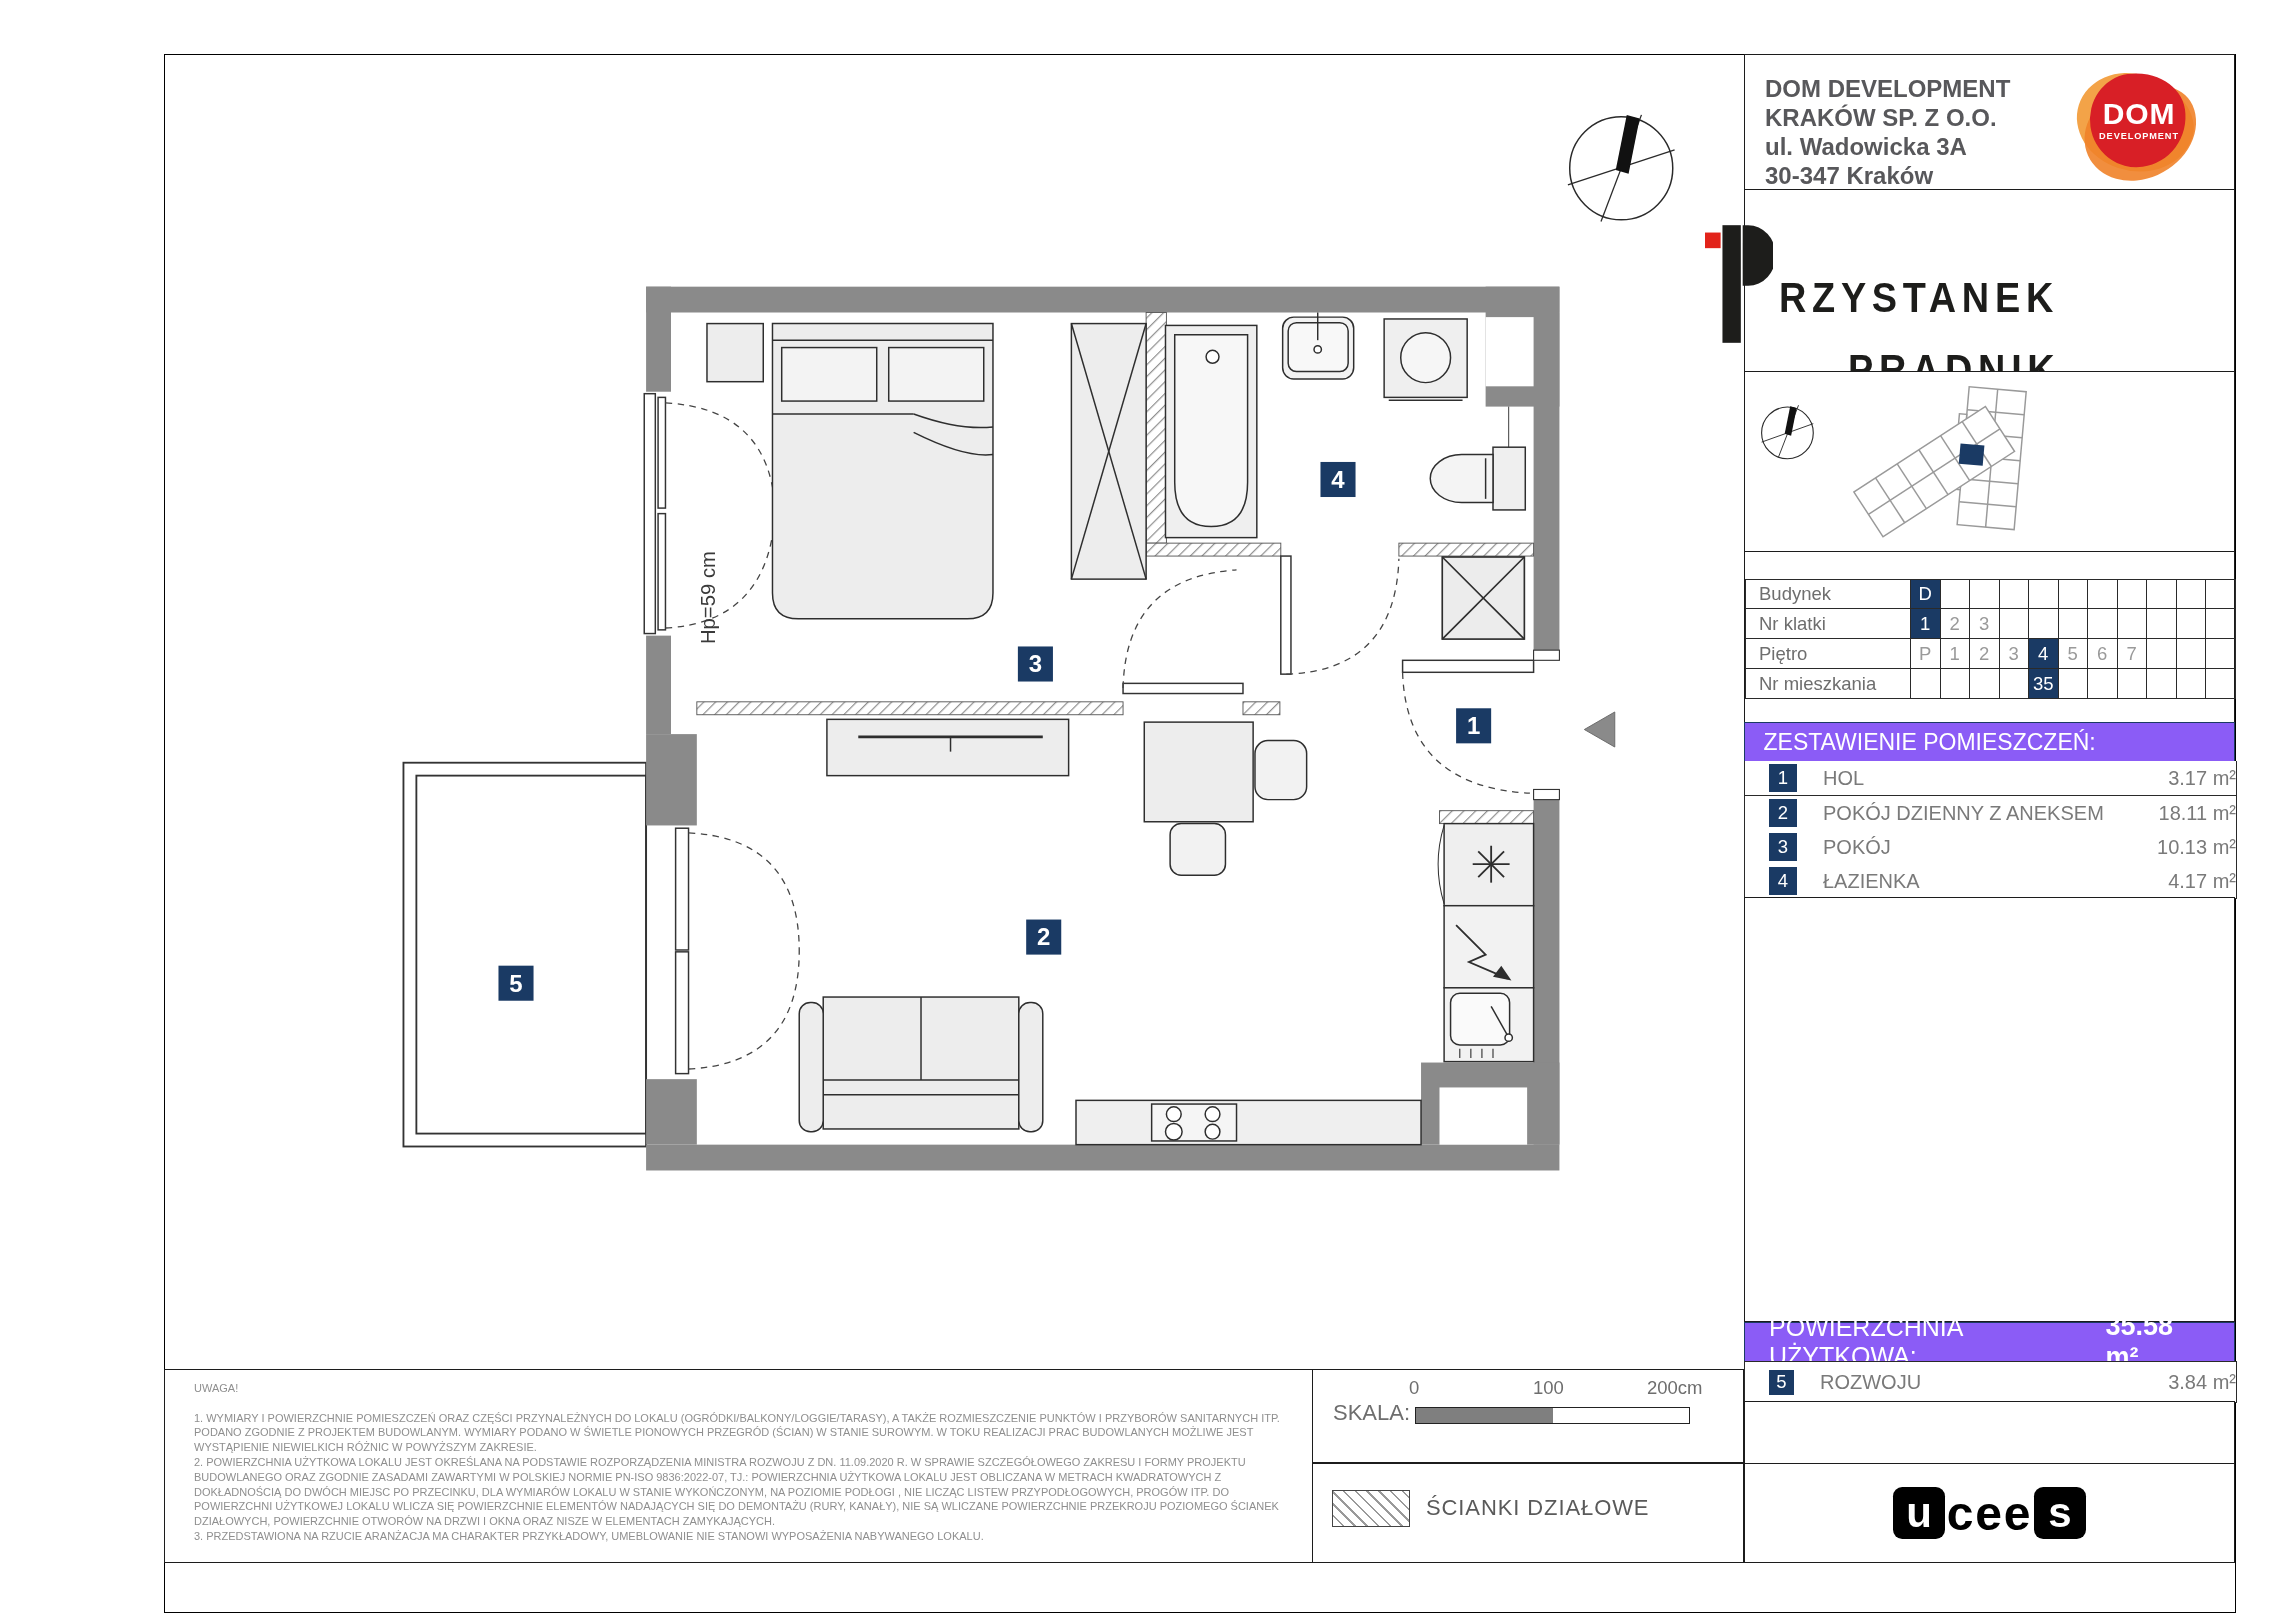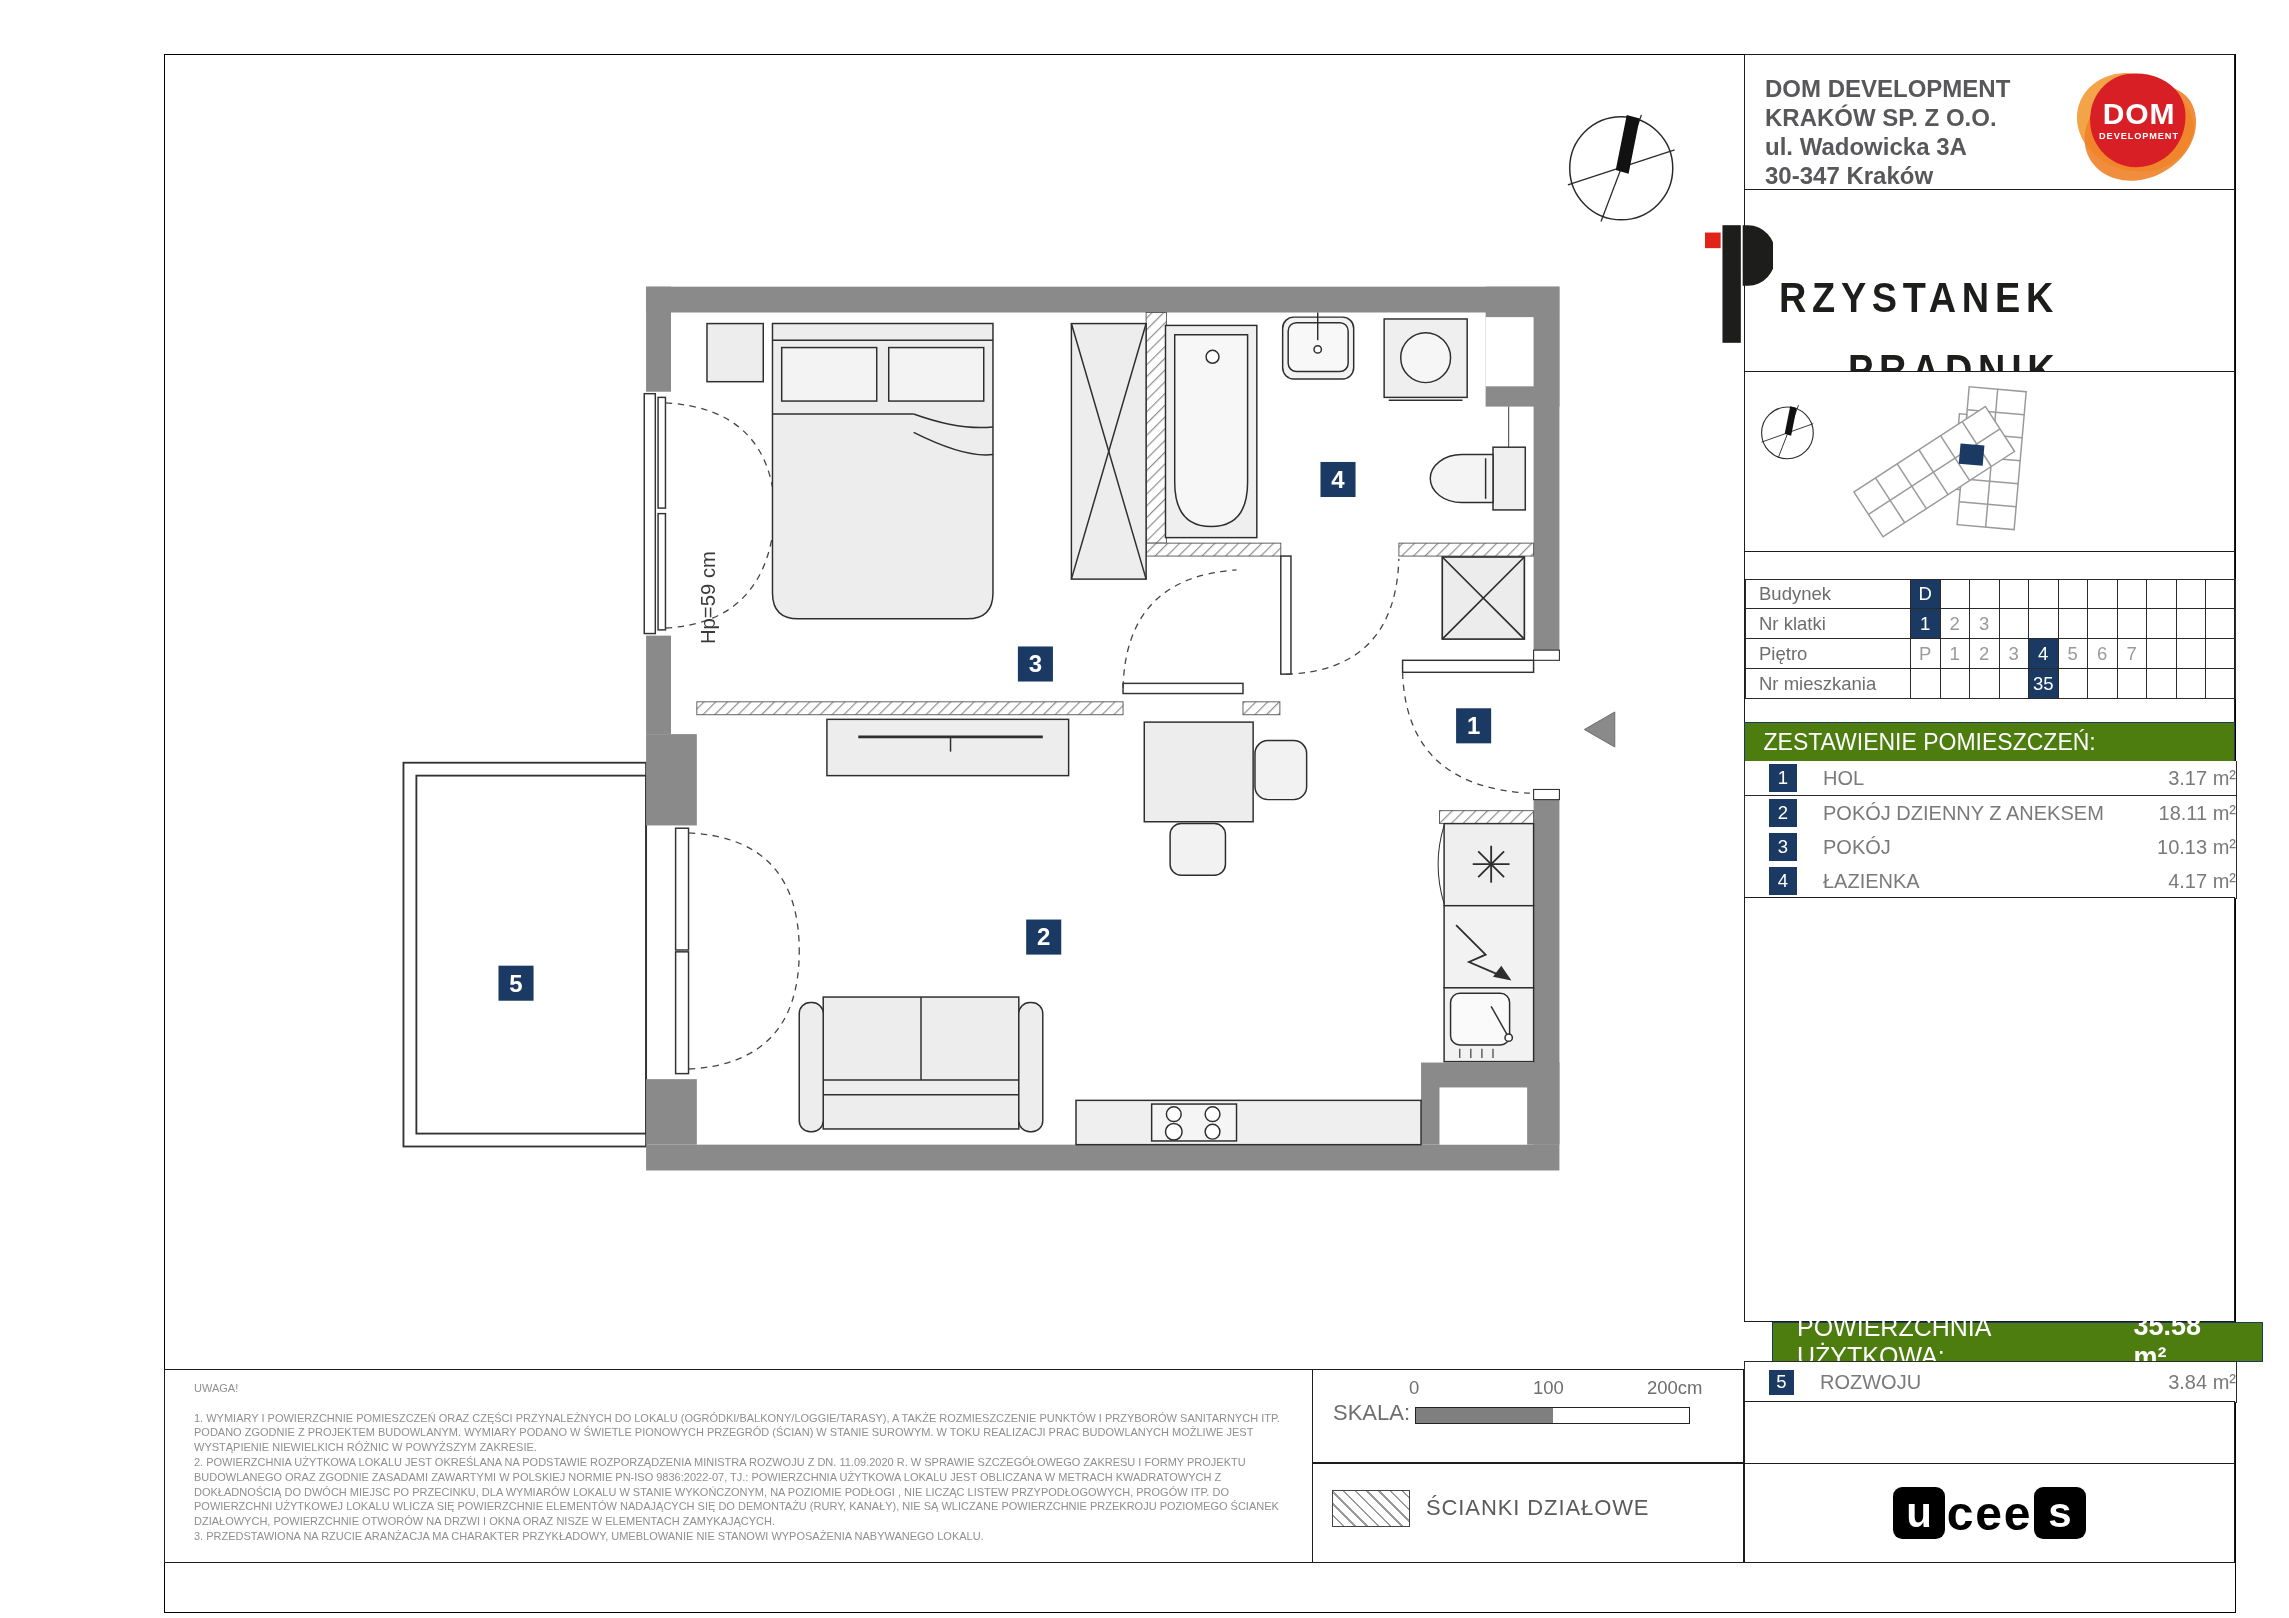--- a/index.html
+++ b/index.html
@@ -25,21 +25,21 @@
   
   .itable{position:absolute;left:0;top:27px;width:491px;text-align:center;}
   .irow{display:flex;height:30px;}
   .ilabel{width:166px;border:0.9px solid #2a2a2a;border-top:none;font-size:18.5px;color:#6e6e6e;
           display:flex;align-items:center;padding-left:13px;box-sizing:border-box;}
   .irow:first-child .ilabel{border-top:0.9px solid #2a2a2a;}
   .icell{width:29.5px;border-right:0.9px solid #2a2a2a;border-bottom:0.9px solid #2a2a2a;font-size:18.5px;color:#9a9a9a;
          display:flex;align-items:center;justify-content:center;box-sizing:border-box;}
   .irow:first-child .icell{border-top:0.9px solid #2a2a2a;}
   .icell.hl{background:#1a3a64;color:#fff;}
-  .navybar{background:#4d7c0f;color:#fff;display:flex;align-items:center;}
+  .navybar{background:#8b5cf6;color:#fff;display:flex;align-items:center;}
   .rrow{position:absolute;left:0;width:491px;display:flex;align-items:center;border-bottom:0.9px solid #2a2a2a;background:#fff;}
   .rnum{width:28px;height:28px;background:#1a3a64;color:#fff;font-size:18.5px;display:flex;align-items:center;justify-content:center;margin-left:24px;flex:0 0 28px;}
   .rname{font-size:20px;color:#7a7a7a;margin-left:26px;flex:1;}
   .rarea{font-size:20px;color:#7a7a7a;}
   
   #notes{left:164px;top:1369px;width:1149px;height:194px;padding:11px 29px;font-size:11px;line-height:14.8px;color:#8f8f8f;}
   #notes .nt{margin-bottom:14.8px;}
   
   .skala-label{position:absolute;left:20px;top:29.5px;font-size:22px;color:#6e6e6e;}
   .sbar{position:absolute;left:102px;top:37px;width:273px;height:14.8px;border:1.8px solid #222;background:#fff;}
@@ -396,21 +396,21 @@
     <div class="rarea">10.13 m²</div>
   </div>
   <div class="rrow" style="top:864px;left:1744px;height:34px;border:0.9px solid #2a2a2a;border-top:none;">
     <div class="rnum">4</div>
     <div class="rname">ŁAZIENKA</div>
     <div class="rarea">4.17 m²</div>
   </div>
 
   <div class="box" style="left:1744px;top:897px;width:491px;height:425px;"></div>
 
-  <div class="abs navybar" style="left:1744px;top:1322px;width:491px;height:40px;border:0.9px solid #1a3a64;font-size:25px;justify-content:flex-start;padding:18px 24px;margin-left:28px;">
+  <div class="abs navybar" style="left:1744px;top:1322px;width:491px;height:40px;border:0.9px solid #1a3a64;font-size:25px;justify-content:flex-start;padding:18px 24px;">
     <span>POWIERZCHNIA UŻYTKOWA:</span>
     <span style="font-weight:bold;font-size:27px;">35.58 m²</span>
   </div>
 
   <div class="rrow" style="top:1361px;left:1744px;height:40px;border:0.9px solid #2a2a2a;">
     <div class="rnum" style="width:25px;height:25px;flex:0 0 25px;">5</div>
     <div class="rname">ROZWOJU</div>
     <div class="rarea">3.84 m²</div>
   </div>
 

